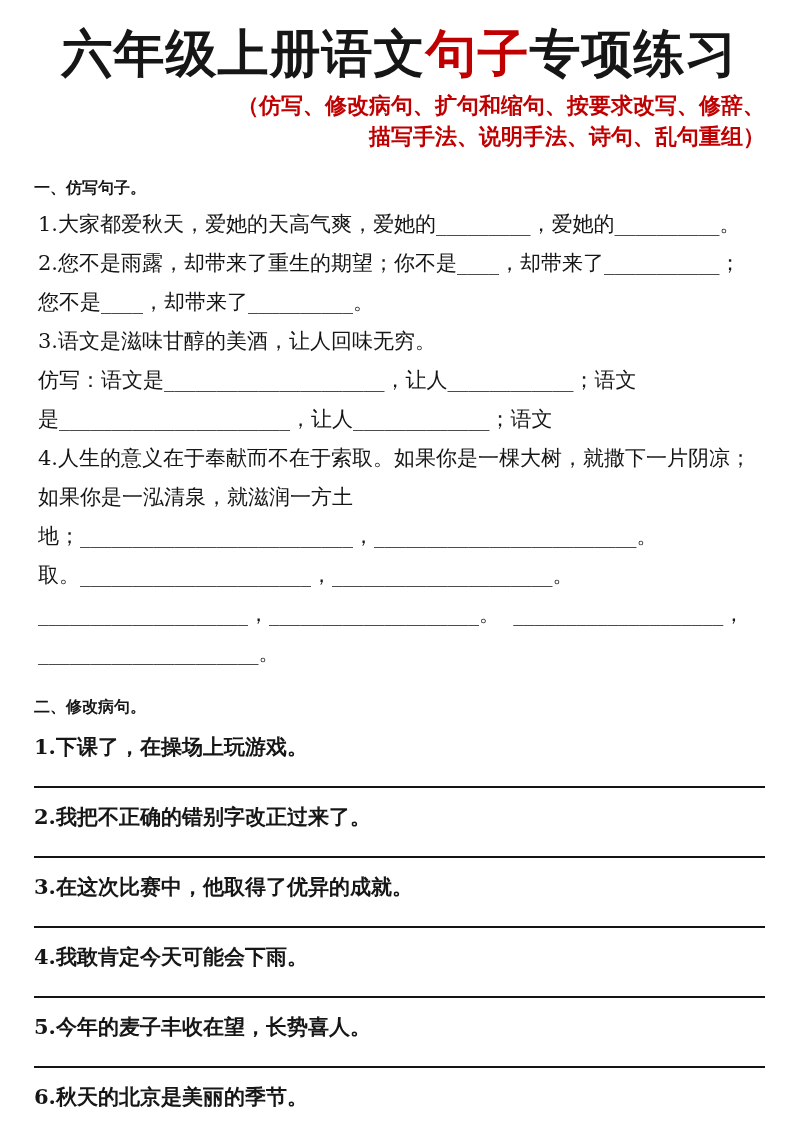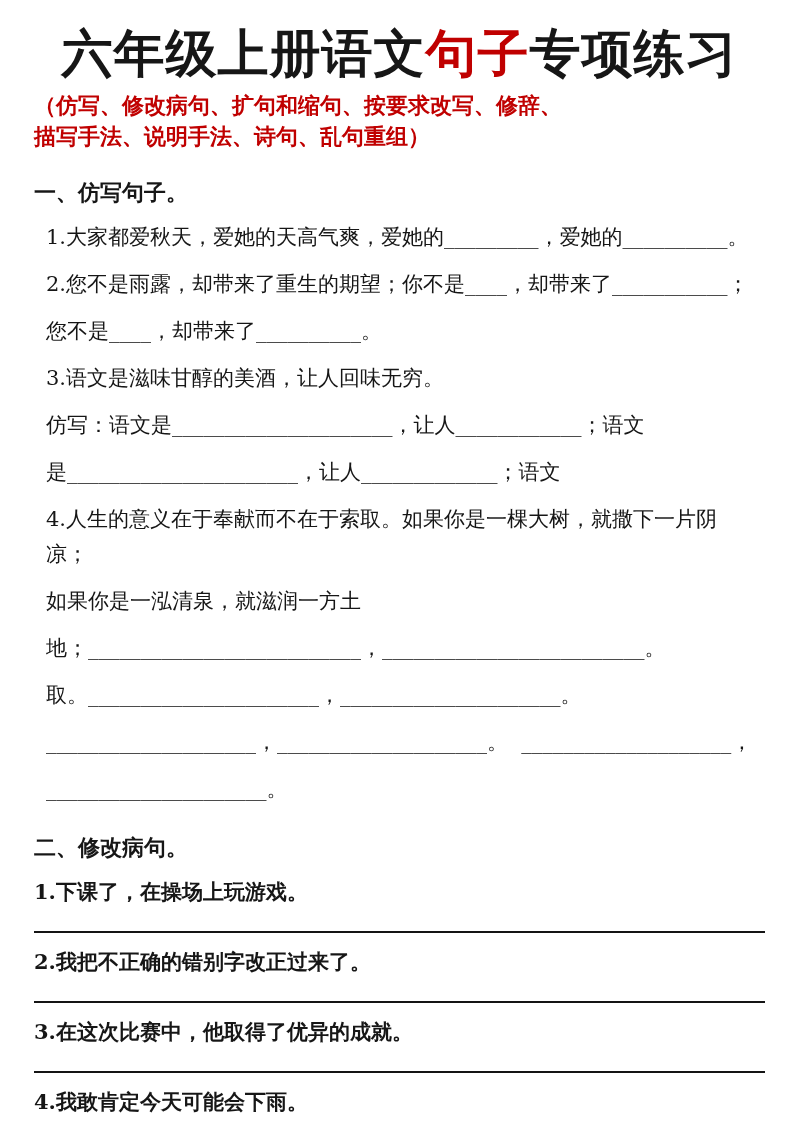--- a/index.html
+++ b/index.html
@@ -24,38 +24,38 @@
     margin: 12px 0 4px 0;
     text-align: center;
     font-size: 51px;
     font-weight: bold;
     letter-spacing: 1px;
     line-height: 1.3;
     white-space: nowrap;
   }
   .red { color: #c00000; }
   .subtitle {
-    text-align: left;
+    text-align: right;
     color: #c00000;
     font-weight: bold;
     font-size: 22px;
     line-height: 31px;
     margin: 2px 0 16px 0;
   }
   .section-heading {
-    font-size: 22px;
+    font-size: 16px;
     font-weight: bold;
     margin: 26px 0 8px 0;
   }
   .section-heading.second {
     margin-top: 26px;
     margin-bottom: 0;
   }
   .bodyline {
-    margin: 12px;
+    margin: 4px;
     font-size: 21px;
     line-height: 35px;
     white-space: pre-wrap;
   }
   .fix-item p {
     margin: 16px 0 0 0;
     font-size: 21px;
     line-height: 26px;
     font-weight: bold;
   }

